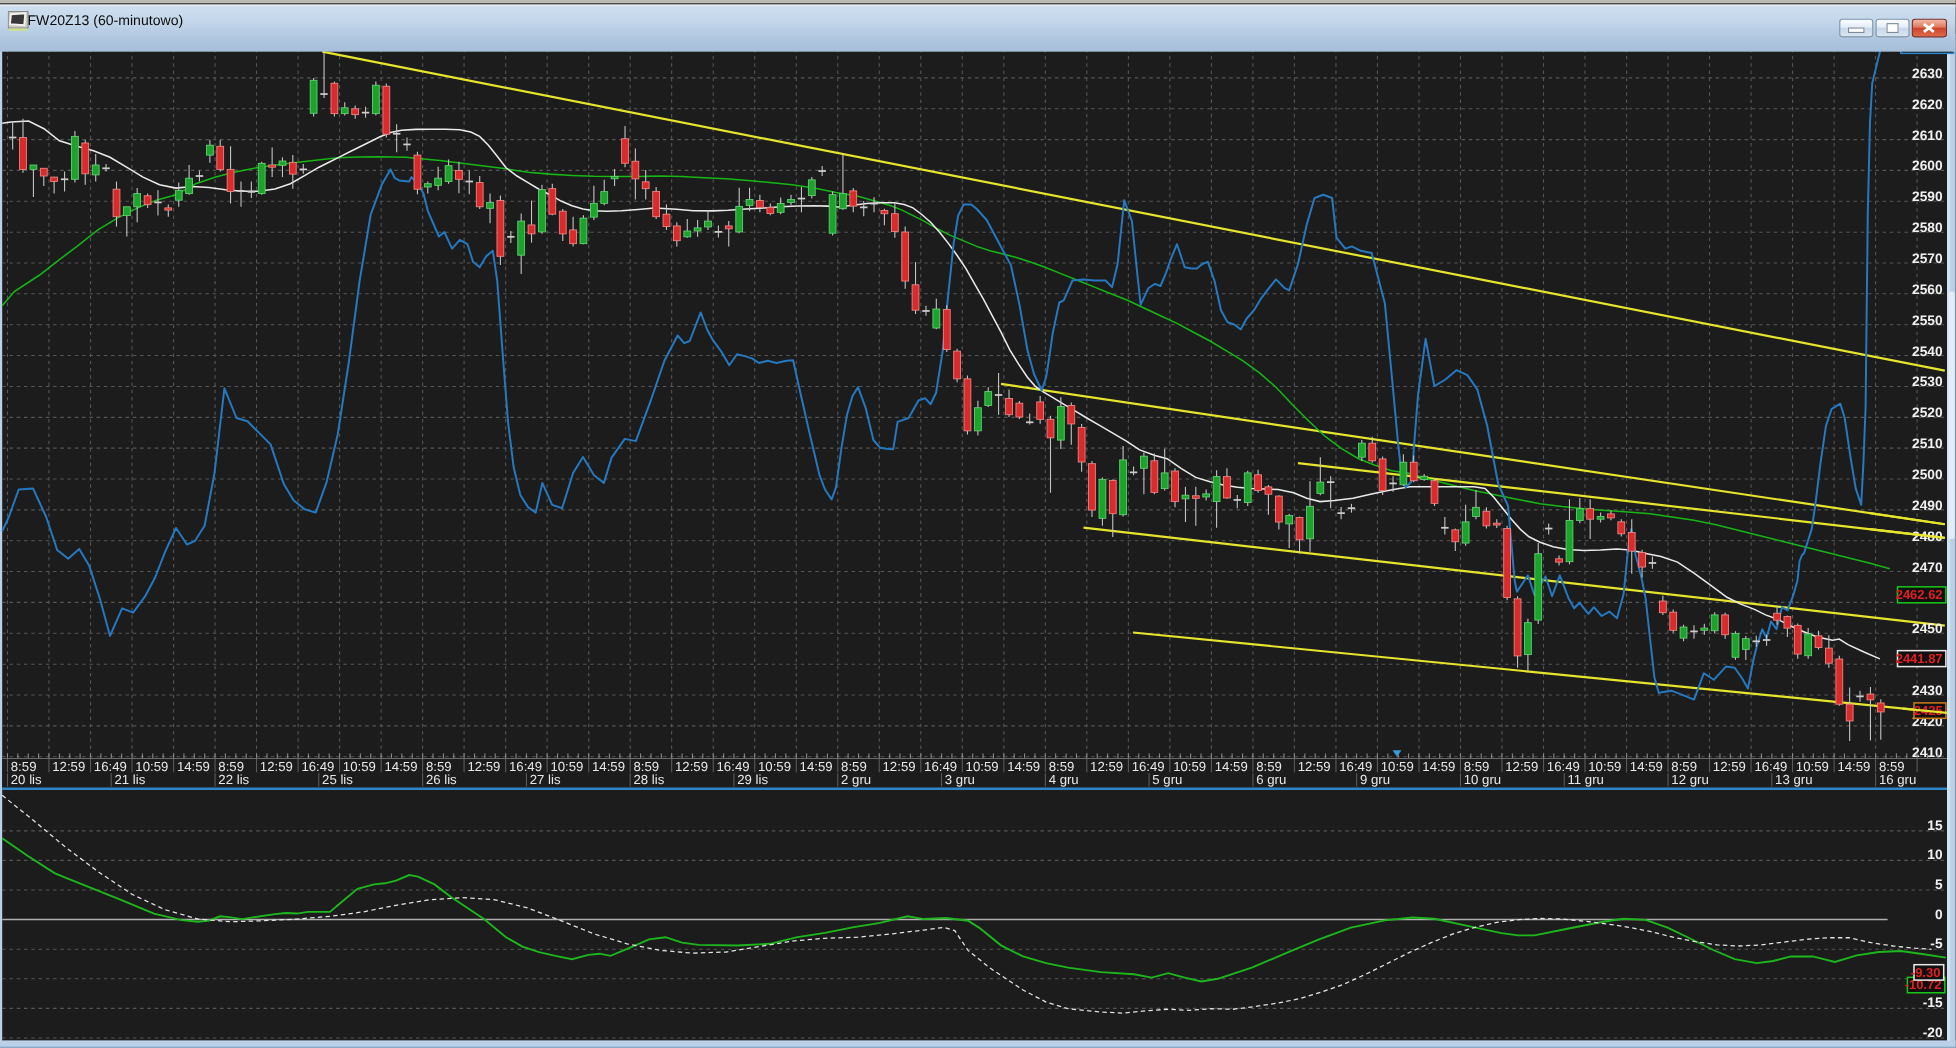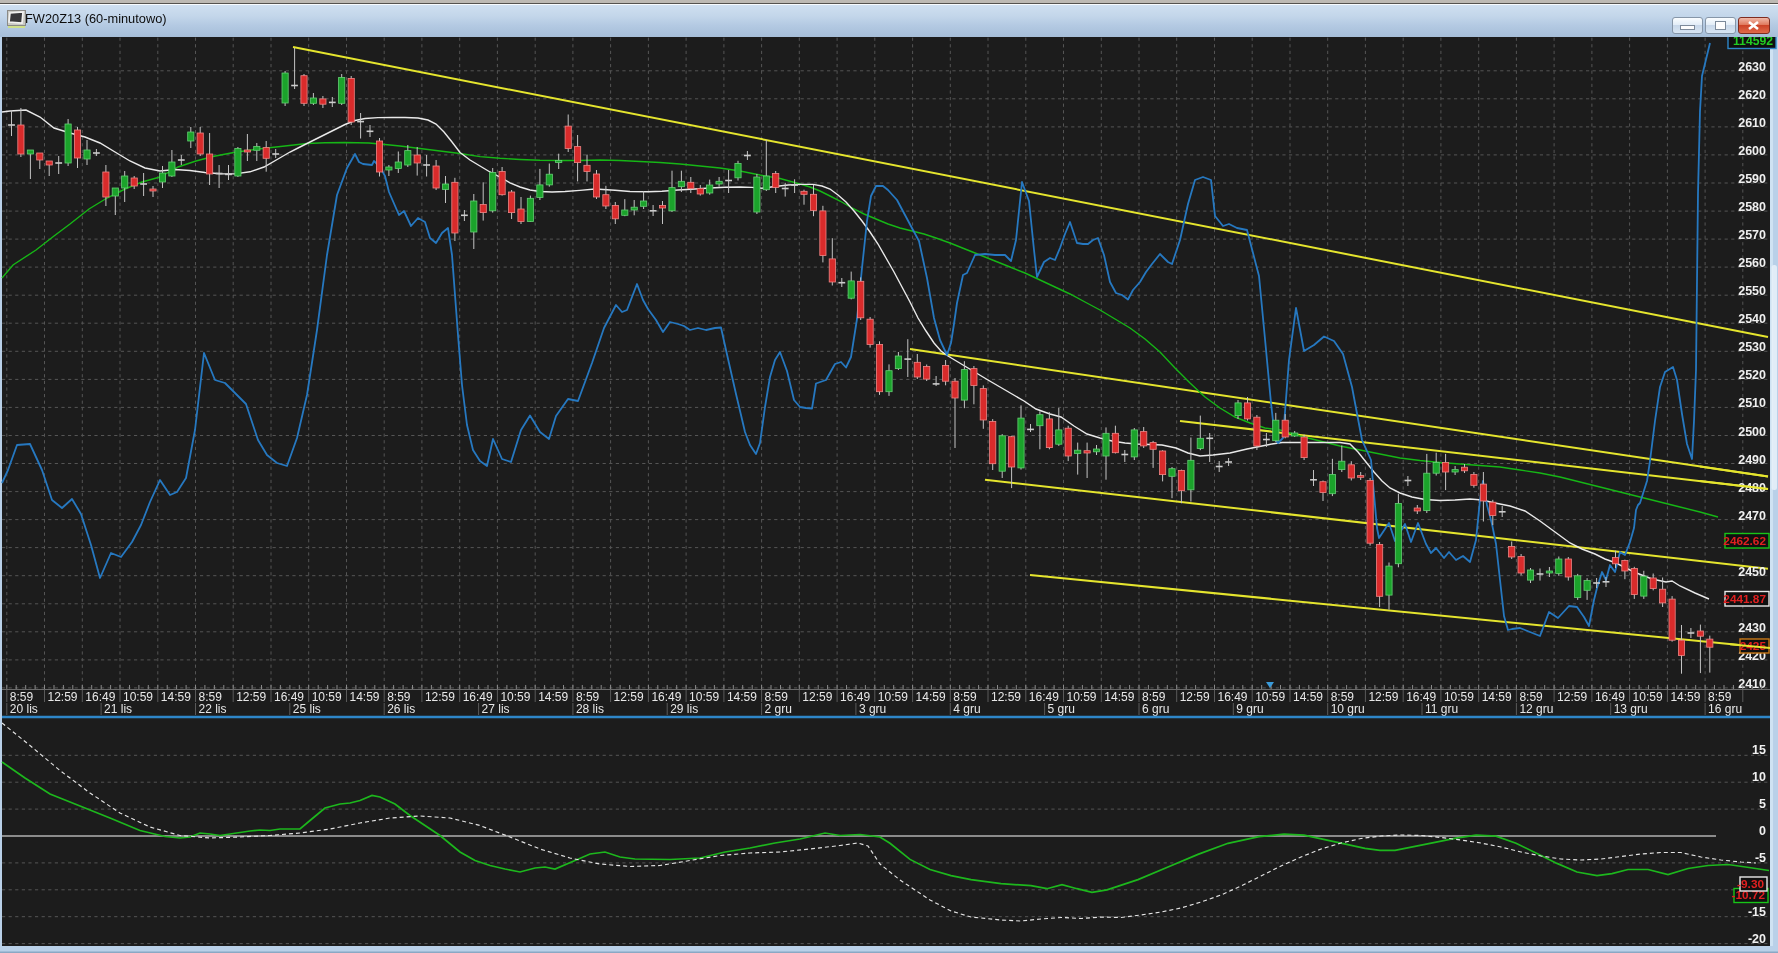--- a/index.html
+++ b/index.html
@@ -853,21 +853,21 @@
       <line x1="1730" y1="644.2" x2="1770" y2="648" stroke="#e5e52e" stroke-width="2"></line>
       <line x1="1700" y1="466.5" x2="1768" y2="476.6" stroke="#e5e52e" stroke-width="2"></line>
       <line x1="1700" y1="481" x2="1768" y2="488.9" stroke="#e5e52e" stroke-width="2"></line>
       <rect x="0" y="946" width="1778" height="7" fill="#b9d0e8"></rect>
       <rect x="0" y="951.5" width="1778" height="1.5" fill="#8aa8c4"></rect>
     </svg>
 
 <div style="position:absolute;left:0;top:0;width:1778px;height:3px;background:#bdb9b3;"></div>
 <div style="position:absolute;left:0;top:3px;width:1778px;height:1px;background:#55524e;"></div>
 <div style="position:absolute;left:0;top:4px;width:1778px;height:1.5px;background:#f8fbfe;"></div>
-<div id="tb" style="position:absolute;left:0;top:5px;width:1778px;height:32px;background:linear-gradient(#cfdff0 0%,#c3d6ea 35%,#b3c9e2 65%,#a6bed8 100%);">
+<div id="tb" style="position:absolute;left:0;top:5px;width:1778px;height:42px;background:linear-gradient(#cfdff0 0%,#c3d6ea 35%,#b3c9e2 65%,#a6bed8 100%);">
  <div style="position:absolute;left:7px;top:5px;width:20px;height:19px;">
   <svg width="20" height="19">
    <rect x="0.5" y="0.5" width="18" height="15" fill="#c9c9c4" stroke="#8a8a86" stroke-width="1"></rect>
    <polygon points="3,3 16,2 15,13 2,12" fill="#38383a" stroke="#f2f2f0" stroke-width="1.7"></polygon>
    <line x1="1" y1="17" x2="18" y2="17" stroke="#cfe08a" stroke-width="2"></line>
   </svg>
  </div>
  <span style="position:absolute;left:25px;top:5.5px;font-size:12.8px;color:#0c0c0c;font-family:'Liberation Sans',sans-serif;">FW20Z13 (60-minutowo)</span>
  <div style="position:absolute;left:1672px;top:12px;width:29px;height:15px;border:1px solid #8696a8;border-radius:3px;background:linear-gradient(#fafdff 0%,#e3edf7 45%,#c8d8ea 50%,#d8e5f2 100%);">
    <div style="position:absolute;left:7px;top:7px;width:13px;height:3px;background:#fdfdfd;border:1px solid #7c8a9a;"></div>

